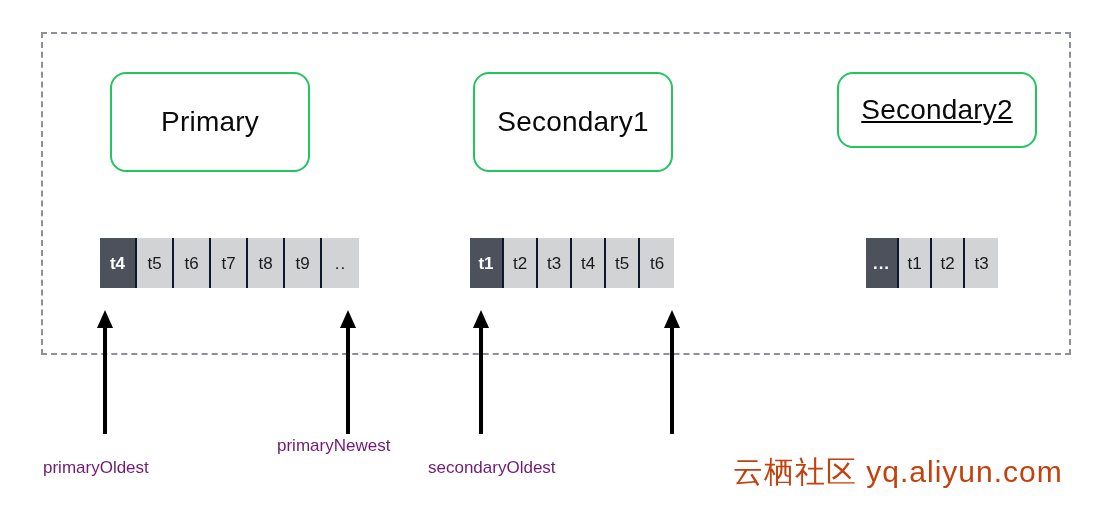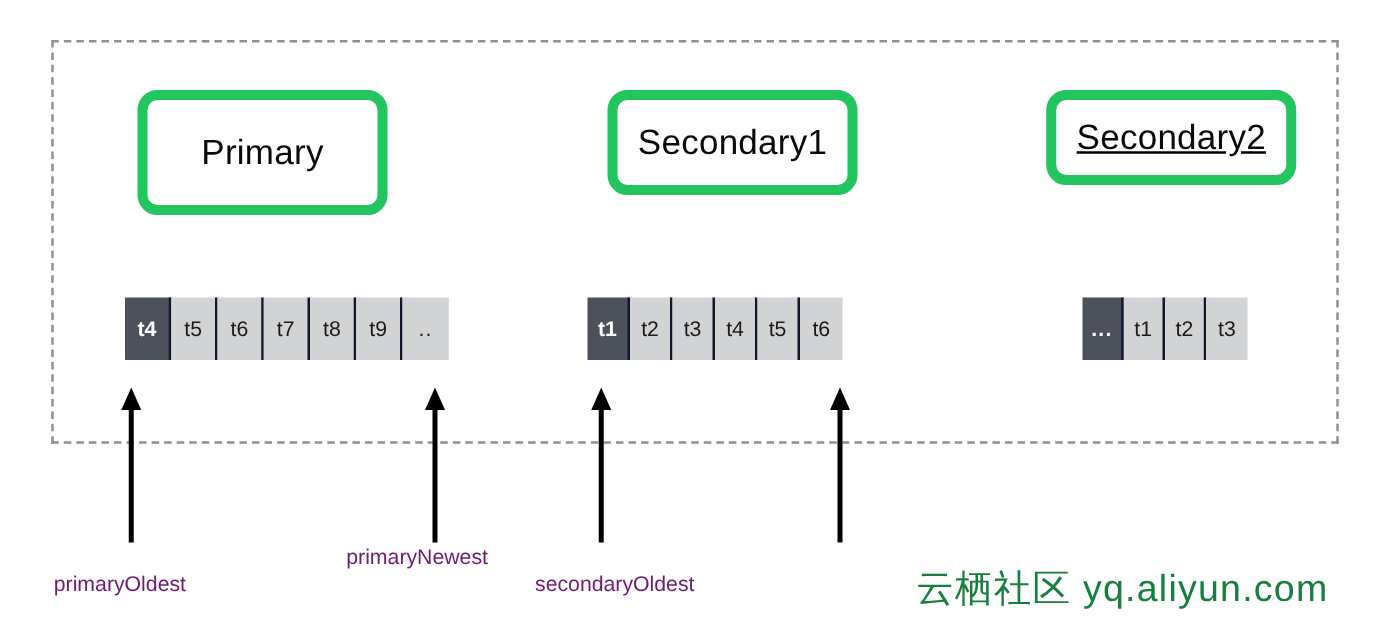--- a/index.html
+++ b/index.html
@@ -27,37 +27,37 @@
     height: 323px;
     border: 2px dashed #8d9096;
     box-sizing: border-box;
     background: transparent;
   }
 
   
   .node-box {
     position: absolute;
     box-sizing: border-box;
-    border: 8px solid #22c55e;
+    border: 2px solid #22c55e;
     border-radius: 16px;
     background: #ffffff;
     display: flex;
     align-items: center;
     justify-content: center;
   }
   .node-label {
     font-size: 28px;
     color: #0a0a0a;
     letter-spacing: 0.2px;
     line-height: 1;
     white-space: nowrap;
   }
 
   .node-primary   { left: 110px; top: 72px;  width: 200px; height: 100px; }
-  .node-secondary1{ left: 486px; top: 72px;  width: 200px; height: 84px; }
+  .node-secondary1{ left: 473px; top: 72px;  width: 200px; height: 100px; }
   .node-secondary2{ left: 837px; top: 72px;  width: 200px; height: 76px; text-decoration: underline; }
 
   
   .oplog-row {
     position: absolute;
     display: flex;
     height: 50px;
     top: 238px;
   }
   .oplog-row.row-primary    { left: 100px; }
@@ -105,21 +105,21 @@
     white-space: nowrap;
     line-height: 1;
   }
 
   
   .watermark {
     position: absolute;
     left: 733px;
     top: 457px;
     font-size: 30px;
-    color: #15803d;
+    color: #c2410c;
     white-space: nowrap;
     letter-spacing: 1px;
     line-height: 1;
     user-select: none;
   }
 </style>
 </head>
 <body>
 
 <div id="canvas">

